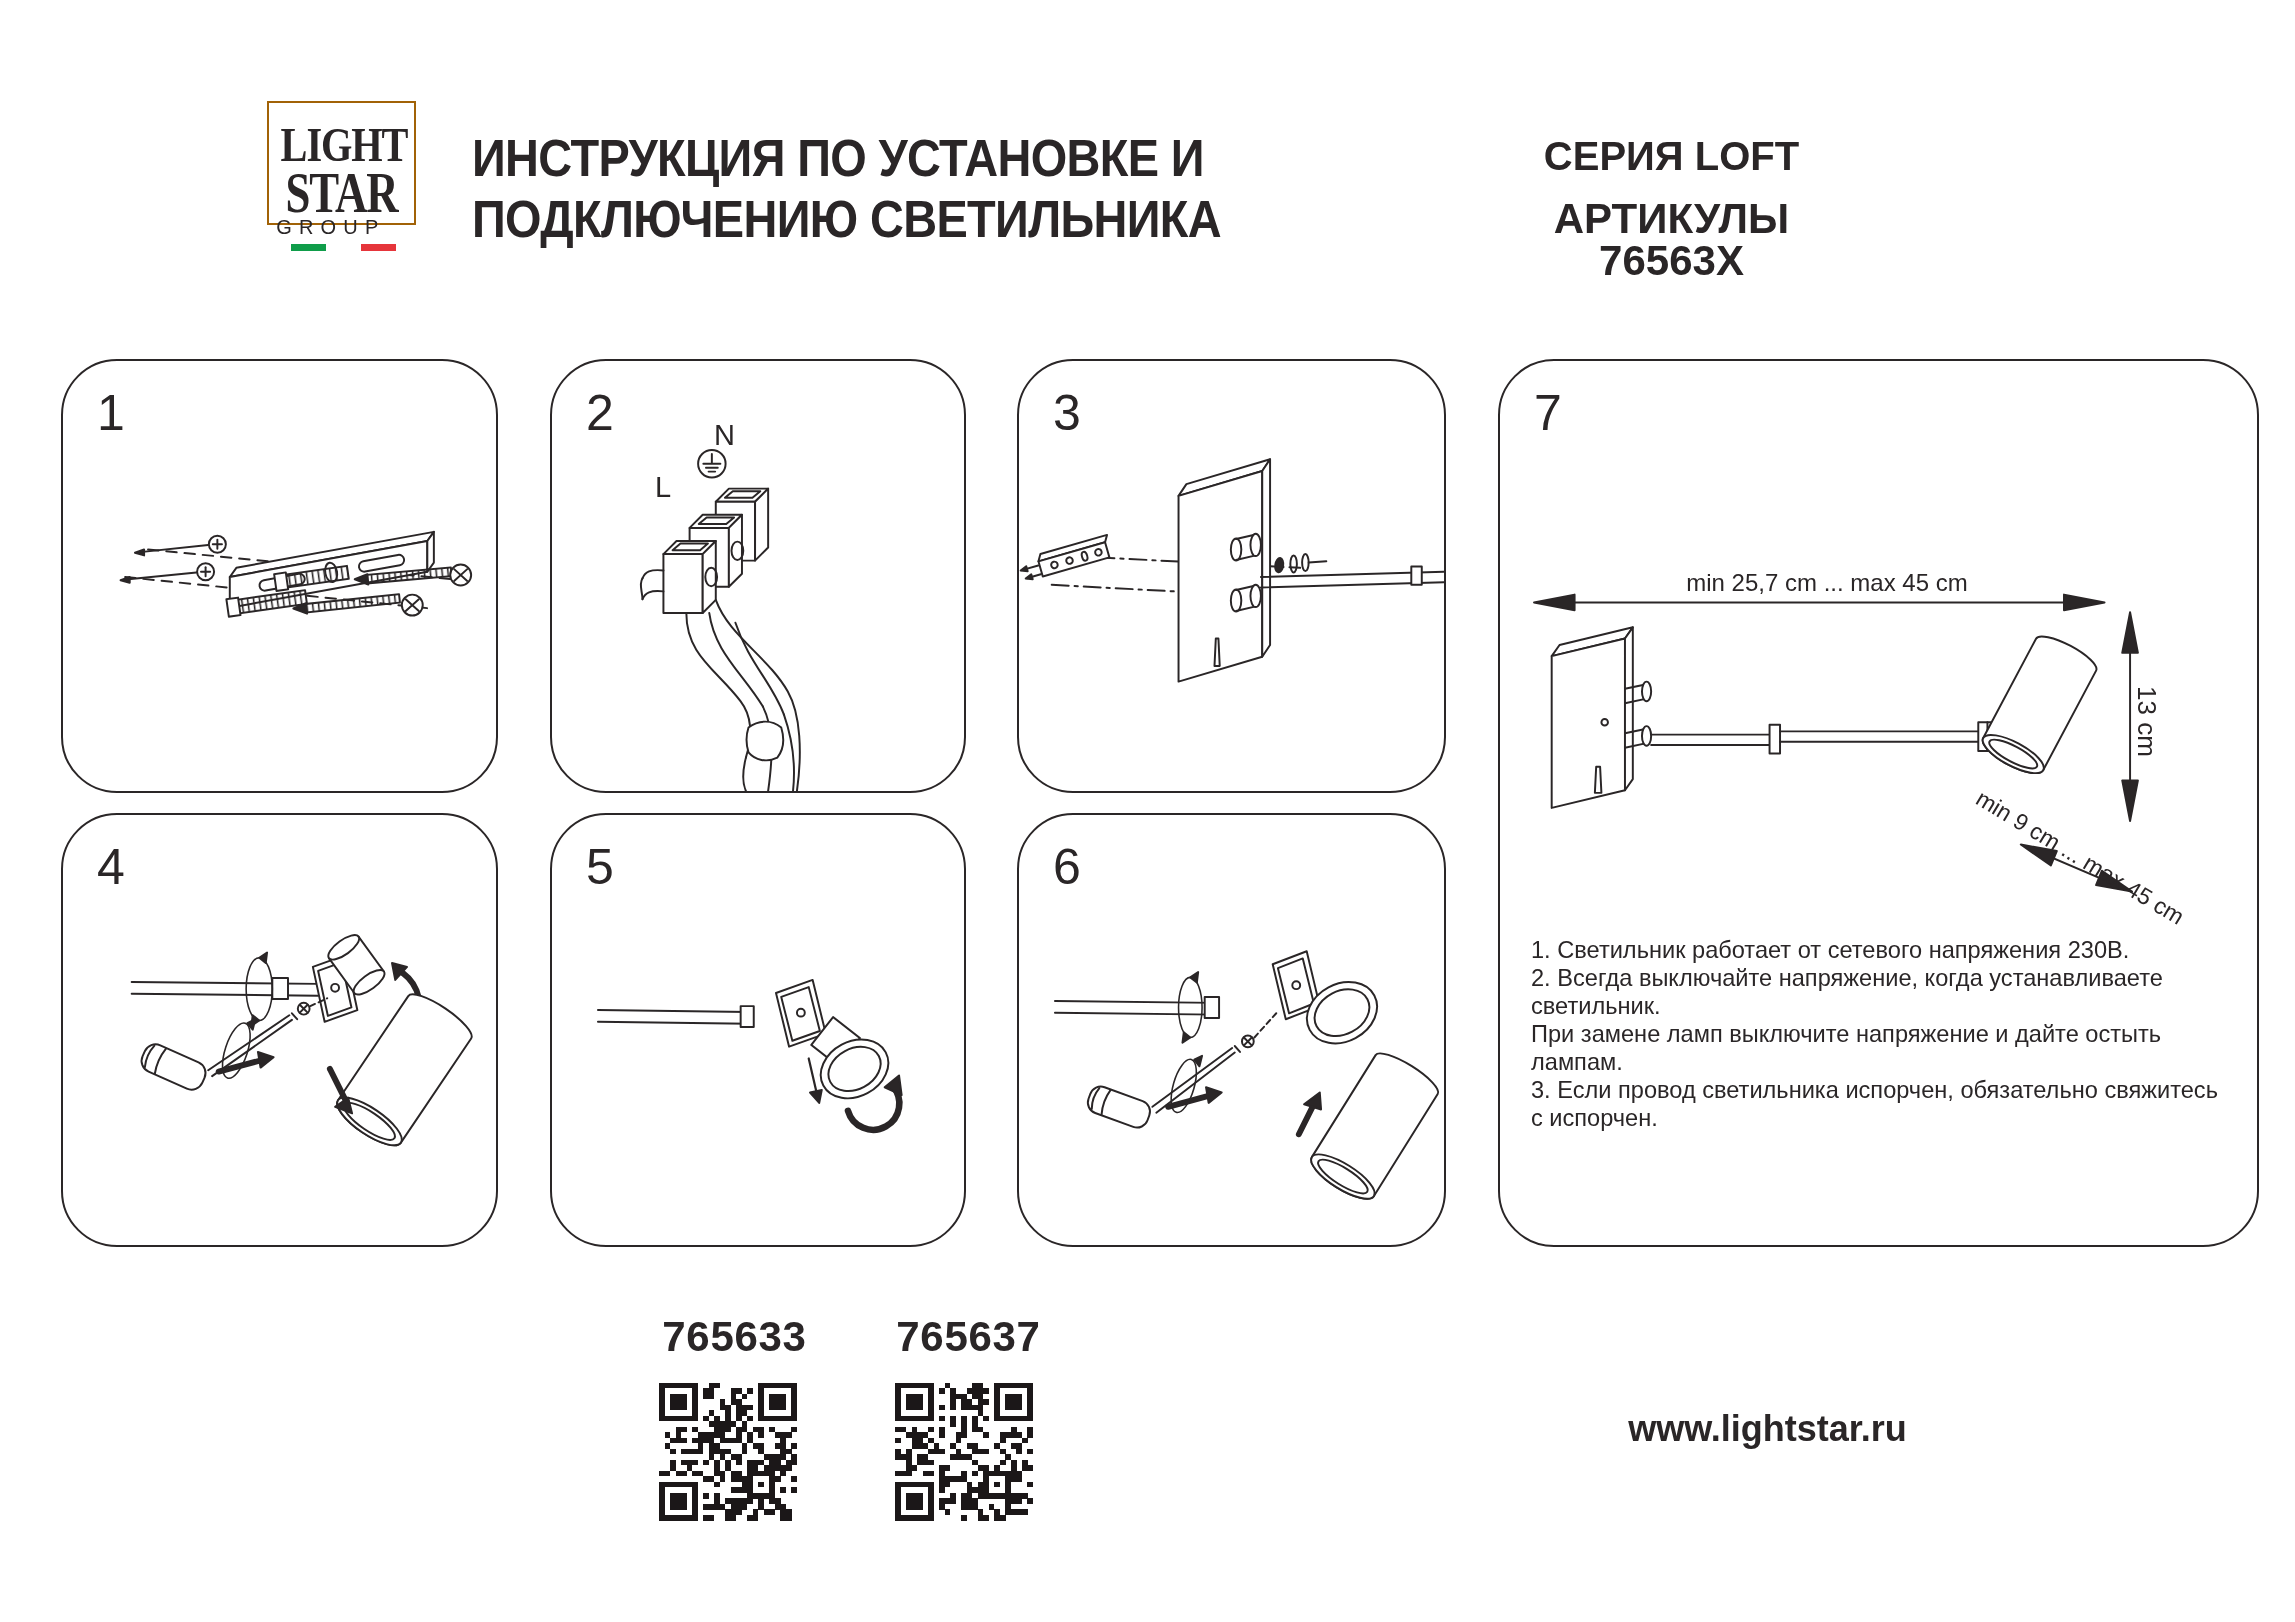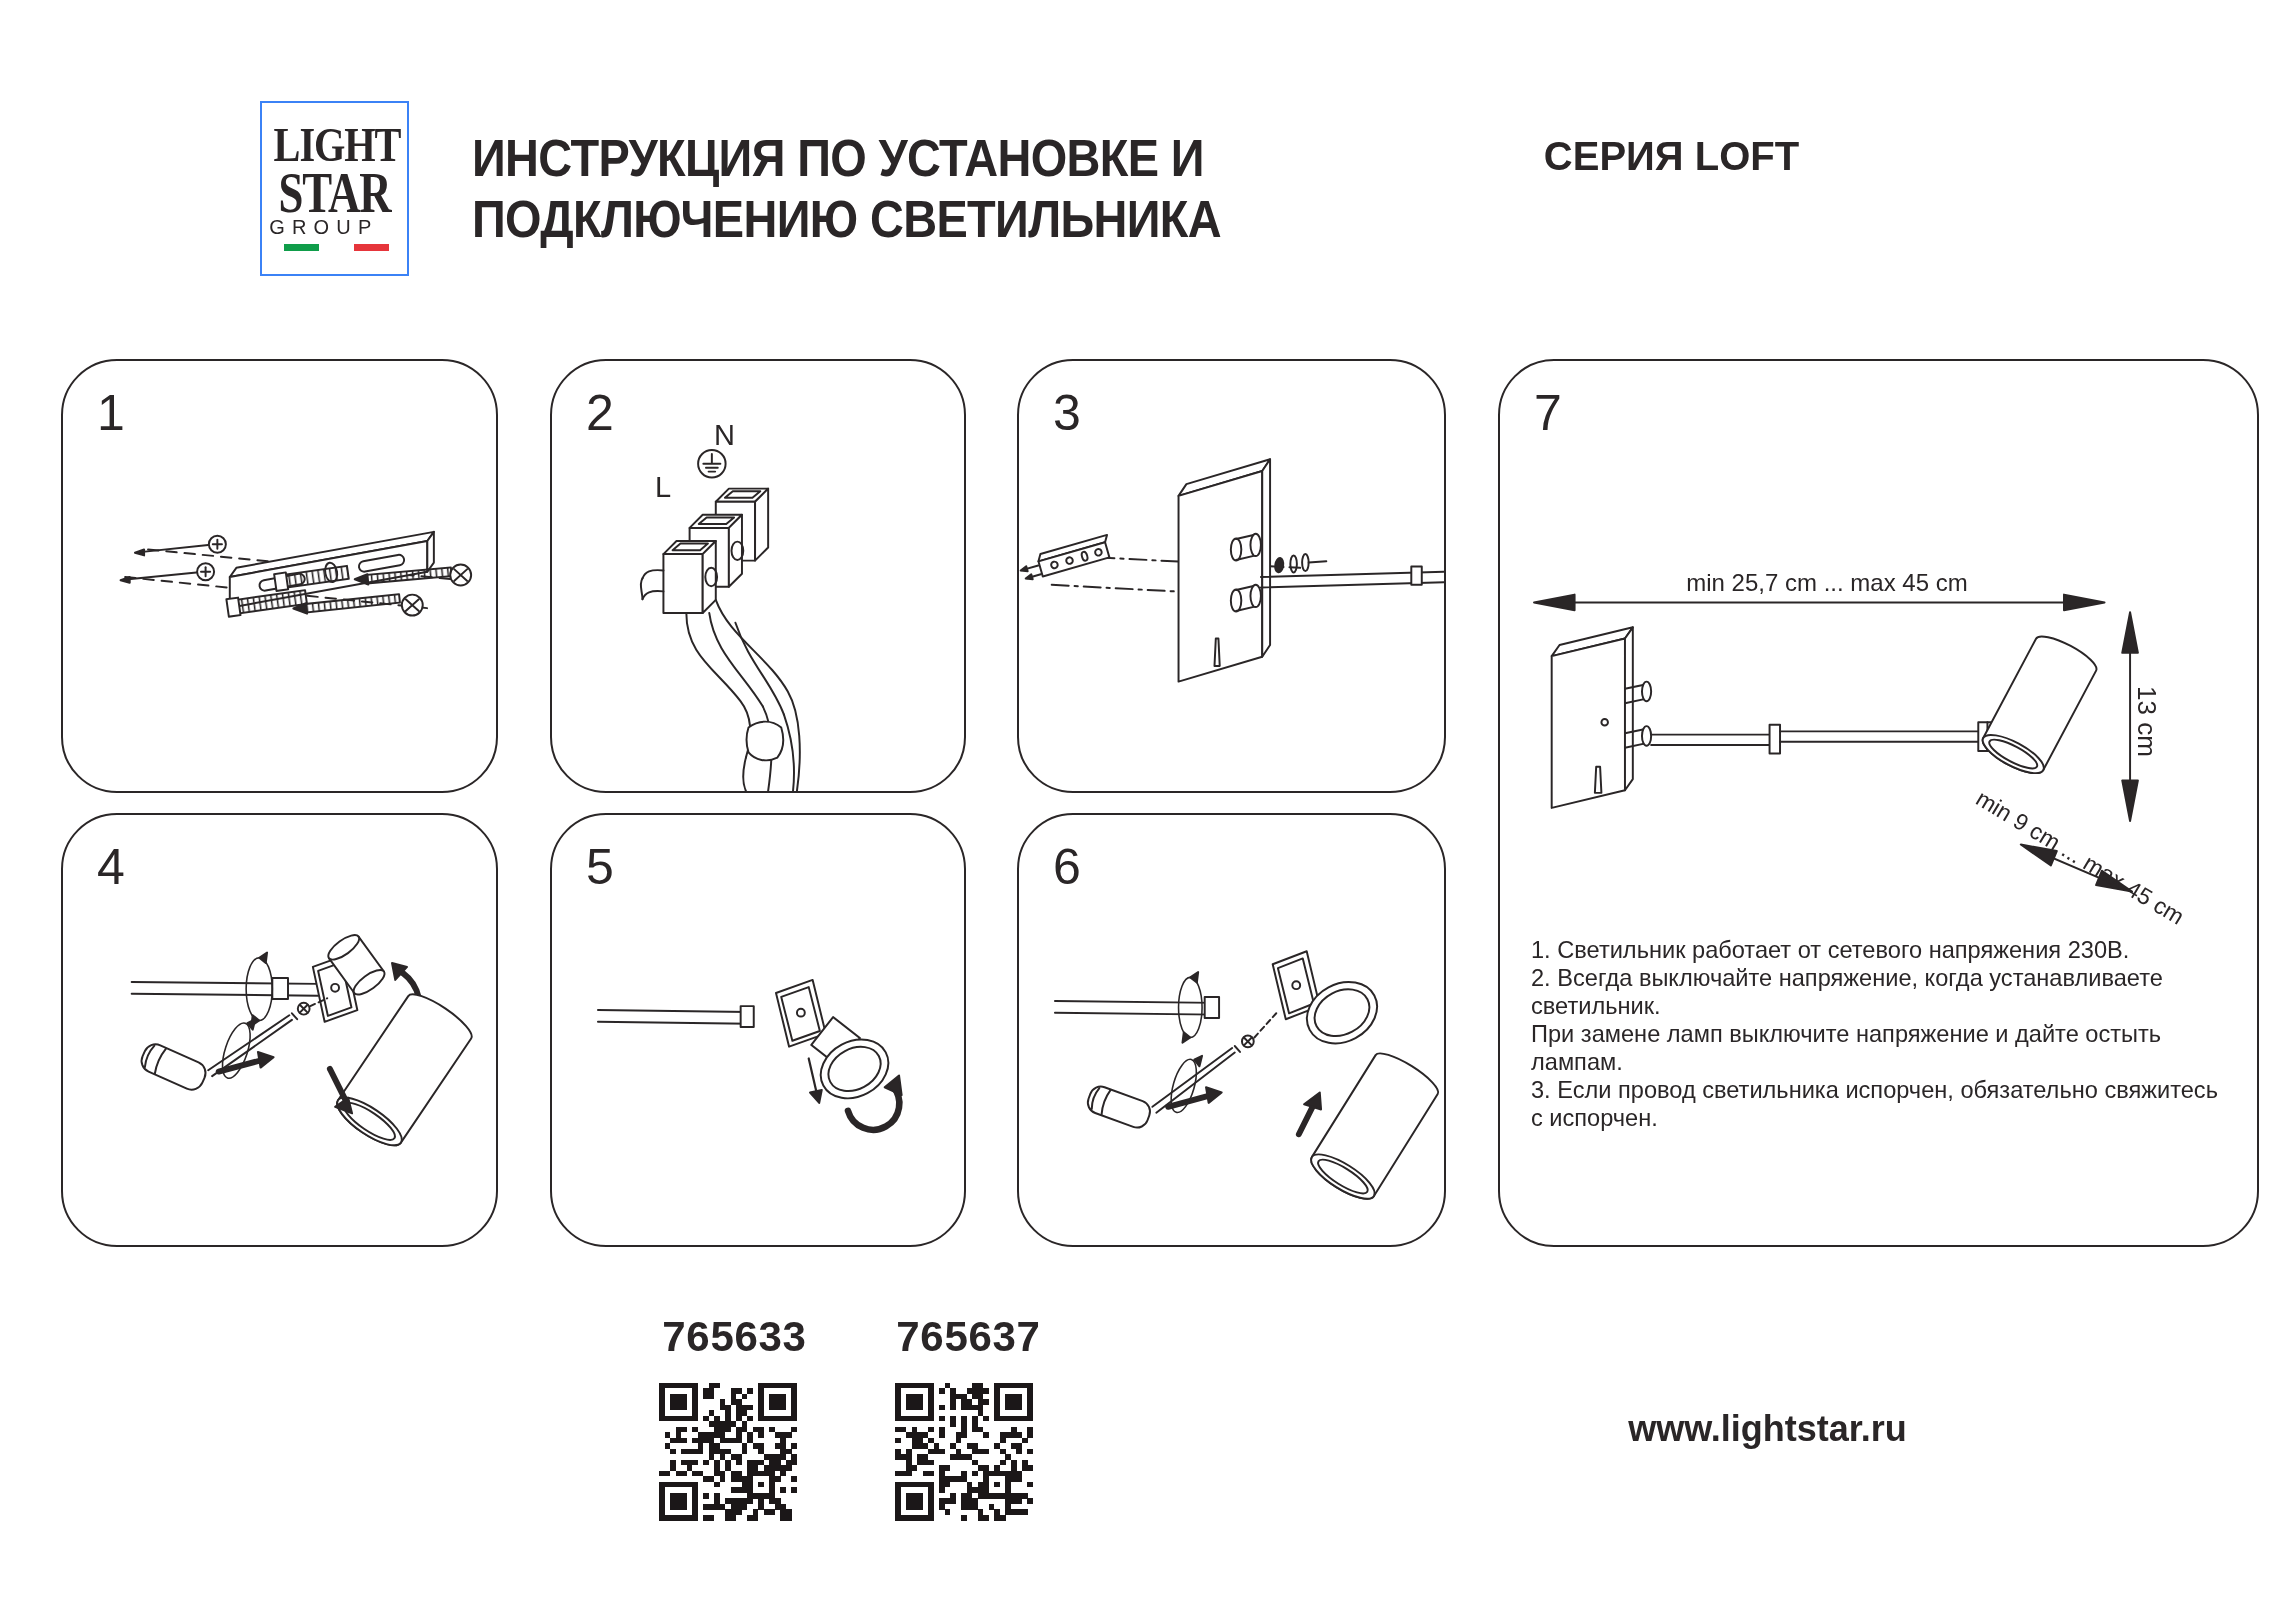--- a/index.html
+++ b/index.html
@@ -1,20 +1,20 @@
 <!DOCTYPE html>
 <html style="font-size:10.5px"><head>
 <meta charset="utf-8">
 <style>
   html,body{margin:0;padding:0;background:#fff;}
   .page{position:relative;width:2295px;height:1623px;background:#ffffff;overflow:hidden;
         font-family:"Liberation Sans",sans-serif;color:#2a2627;}
   .abs{position:absolute;}
   
-  .logo{position:absolute;left:260px;top:101px;width:149px;height:175px;border:2px solid #3b82f6;box-sizing:border-box;}
+  .logo{position:absolute;left:267px;top:101px;width:149px;height:124px;border:2px solid #a16207;box-sizing:border-box;}
   .logo-light{position:absolute;left:0;right:0;top:18.3px;text-align:center;font-family:"Liberation Serif",serif;
               font-weight:bold;font-size:48px;line-height:48px;transform:scaleX(.84);letter-spacing:-1.3px;}
   .logo-star{position:absolute;left:0;right:0;top:62px;text-align:center;font-family:"Liberation Serif",serif;
              font-weight:bold;font-size:56px;line-height:56px;transform:scaleX(.80);letter-spacing:-1.3px;}
   .logo-group{position:absolute;left:0;right:0;top:114px;text-align:left;font-size:20px;line-height:20px;
               letter-spacing:7.2px;text-indent:7.2px;font-weight:400;}
   .logo-flag{position:absolute;left:21.6px;top:141px;width:105px;height:7.2px;display:flex;}
   .logo-flag div{flex:1;height:100%;}
   
   .title{position:absolute;left:472px;top:128px;font-size:51px;line-height:61px;font-weight:bold;
@@ -61,20 +61,21 @@
       <div style="background:#e6353b"></div>
     </div>
   </div>
 
   <div class="title">
     <div>ИНСТРУКЦИЯ ПО УСТАНОВКЕ И</div>
     <div>ПОДКЛЮЧЕНИЮ СВЕТИЛЬНИКА</div>
   </div>
   <div class="series-wrap">
     <div class="series">СЕРИЯ LOFT</div>
+    <div class="articles">АРТИКУЛЫ 76563X</div>
   </div>
 
   <div class="panel" style="left:61px;top:359px;width:437px;height:434px;">
     <div class="pnum">1</div>
     <svg class="art" width="433" height="430" viewBox="0 0 662 657" fill="none" stroke="#2a2627" stroke-width="3">
 
       <line x1="130" y1="288" x2="620" y2="336" stroke-dasharray="16 12"></line>
       <line x1="95" y1="330" x2="560" y2="378" stroke-dasharray="16 12"></line>
 
       <polygon points="255,330 265,316 567,261 557,275" fill="#fff"></polygon>

